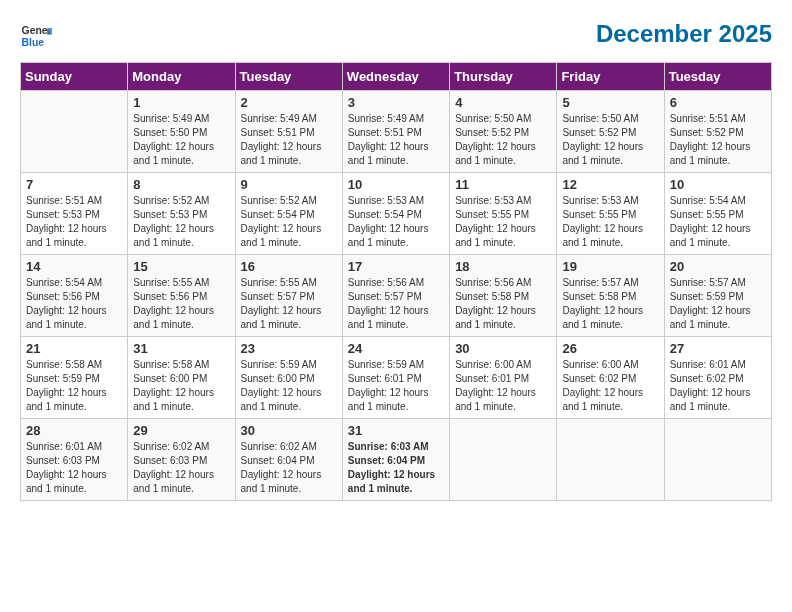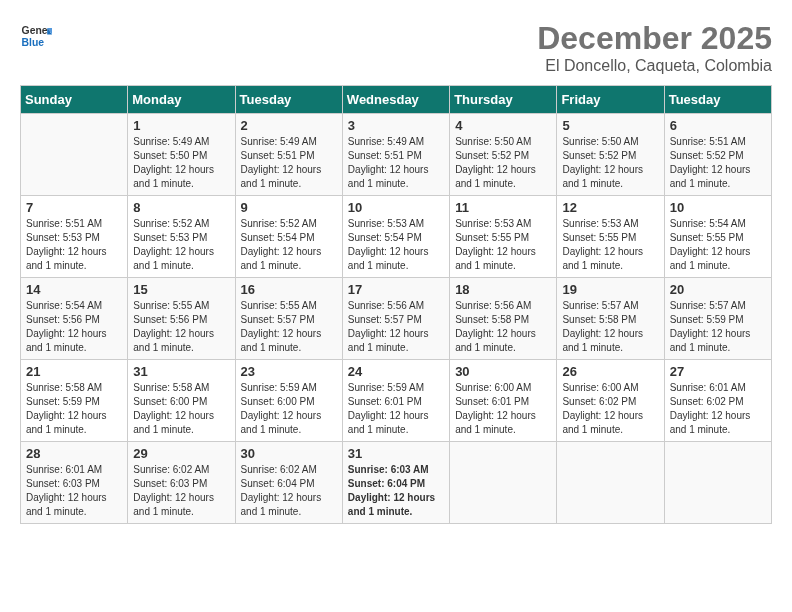--- a/index.html
+++ b/index.html
@@ -22,35 +22,35 @@
       gap: 4px;
     }
     .logo-icon {
       width: 32px;
       height: 32px;
     }
     .title-block {
       text-align: right;
     }
     .month-title {
-      font-size: 32px;
+      font-size: 24px;
       font-weight: bold;
-      color: #737373;
+      color: #0369a1;
     }
     .subtitle {
       font-size: 16px;
       color: #555;
     }
     .calendar {
       width: 100%;
       border-collapse: collapse;
       font-size: 11px;
     }
     .calendar thead tr th {
-      background-color: #0f766e;
+      background-color: #701a75;
       color: #fff;
       padding: 6px 4px;
       text-align: left;
       font-size: 13px;
       font-weight: bold;
       border: 1px solid #ccc;
     }
     .calendar tbody tr td {
       border: 1px solid #ccc;
       vertical-align: top;
@@ -87,21 +87,20 @@
   <div class="logo">
     <svg class="logo-icon" viewBox="0 0 40 40">
       <text x="2" y="18" font-size="13" font-weight="bold" fill="#333">General</text>
       <text x="2" y="32" font-size="13" font-weight="bold" fill="#1a6fbe">Blue</text>
       <polygon points="34,10 40,18 34,18" fill="#1a6fbe"></polygon>
       <polygon points="34,10 40,10 40,18" fill="#5599dd"></polygon>
     </svg>
   </div>
   <div class="title-block">
     <div class="month-title">December 2025</div>
-    <div class="subtitle">El Doncello, Caqueta, Colombia</div>
   </div>
 </div>
 
 <table class="calendar">
   <thead>
     <tr>
     <th>Sunday</th>
         <th>Monday</th>
         <th>Tuesday</th>
         <th>Wednesday</th>

